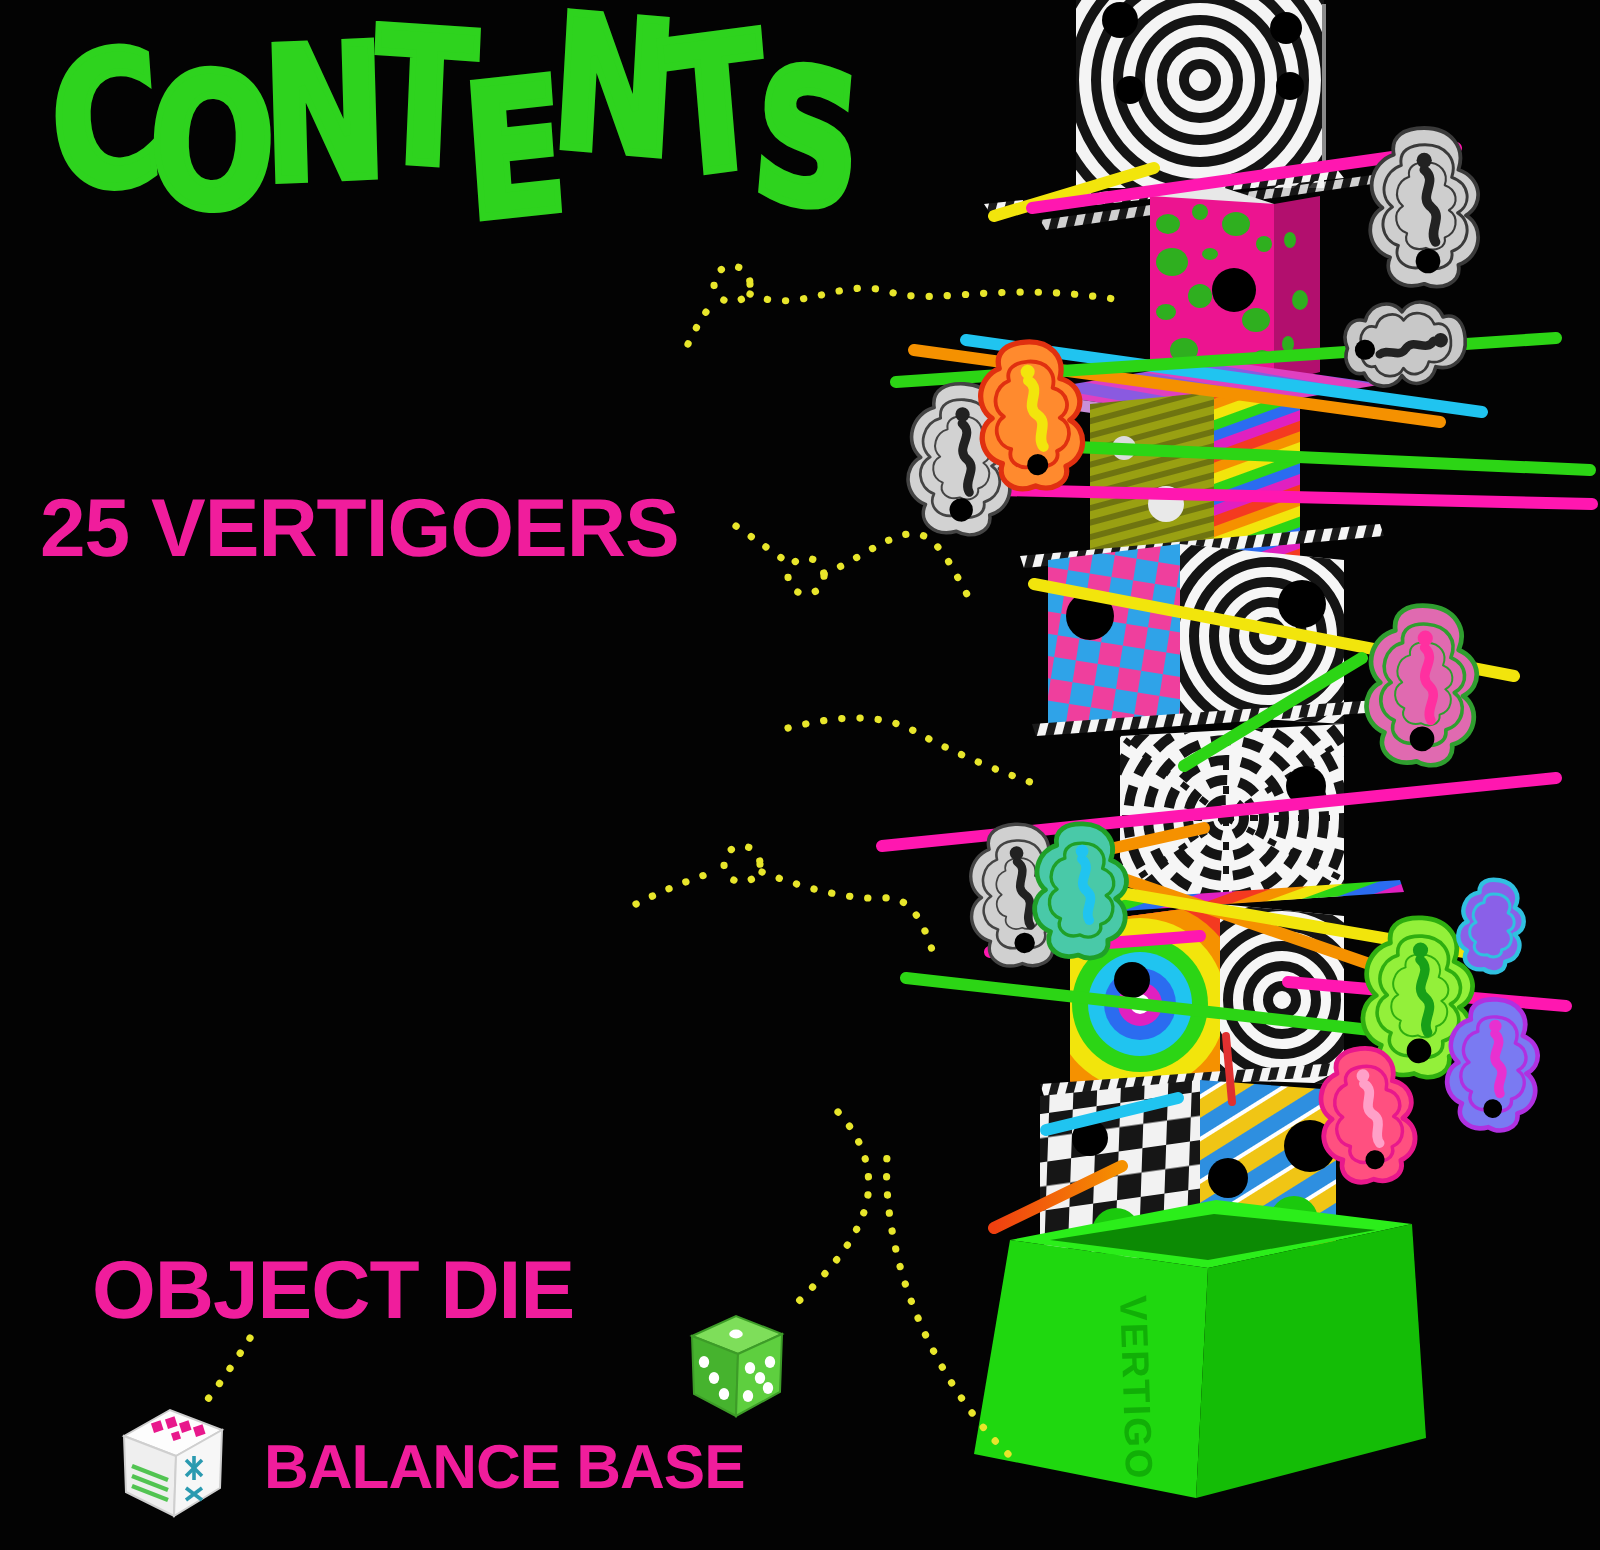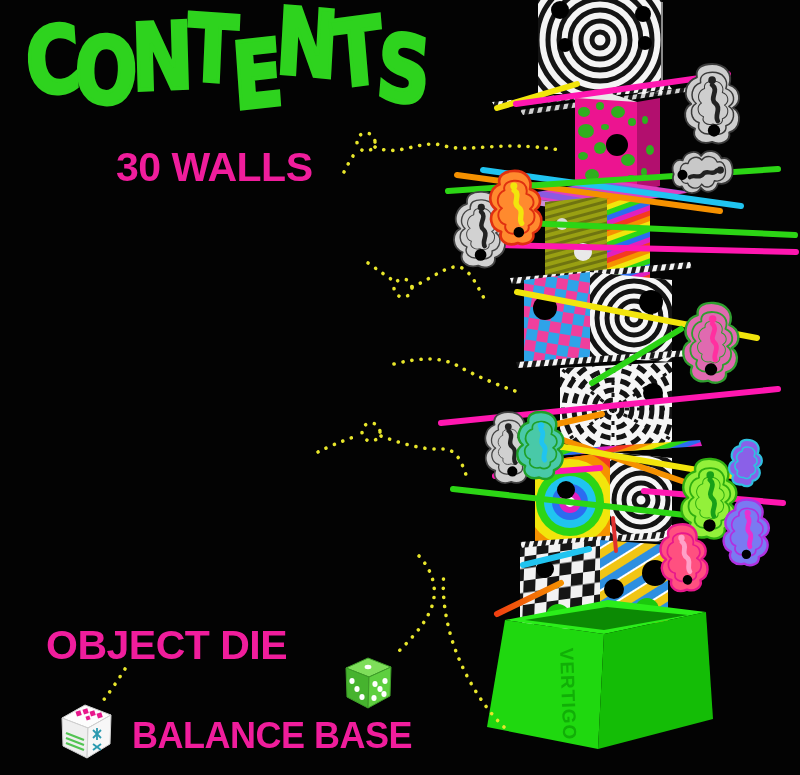--- a/index.html
+++ b/index.html
@@ -20,21 +20,21 @@
   .title .lt:nth-child(7){transform:translateY(6px) rotate(-6deg);}
   .title .lt:nth-child(8){transform:translateY(22px) rotate(6deg);}
   .item{position:absolute;color:#f01d9c;font-weight:bold;font-size:41px;
         letter-spacing:-.5px;white-space:nowrap;line-height:1;}
   .i-walls{left:116px;top:147px;}
   .i-vertigoers{left:20px;top:244px;}
   .i-ceilings{left:129px;top:344px;}
   .i-beams{left:84px;top:435px;}
   .i-numberdie{left:146px;top:531px;}
   .i-objectdie{left:46px;top:625px;}
-  .i-balancebase{left:132px;top:718px;font-size:36px;}
+  .i-balancebase{left:132px;top:718px;font-size:31px;}
 </style>
 </head>
 <body>
 
 <div class="stage">
 
 <svg class="art" width="800" height="775" viewBox="0 0 800 775">
   <defs>
     <pattern id="checkPB" width="22" height="22" patternUnits="userSpaceOnUse" patternTransform="rotate(9)">
       <rect width="22" height="22" fill="#ef3f9d"></rect>
@@ -412,17 +412,17 @@
       <path d="M381,436 C402,444 424,450 442,449 C456,448 462,462 467,478"></path>
     </g>
     <path d="M419,556 C432,570 438,588 432,606 C426,624 410,640 396,654"></path>
     <path d="M125,669 C118,680 110,692 102,702"></path>
     <path d="M504,727 C482,706 462,672 452,640 C444,614 442,590 444,572"></path>
   </g>
 </svg>
 
 <h1 class="title"><span class="lt">C</span><span class="lt">O</span><span class="lt">N</span><span class="lt">T</span><span class="lt">E</span><span class="lt">N</span><span class="lt">T</span><span class="lt">S</span></h1>
 
-<div class="item i-walls">30 WALLS</div>
+<div class="item i-vertigoers">25 VERTIGOERS</div>
 <div class="item i-objectdie">OBJECT DIE</div>
 <div class="item i-balancebase">BALANCE BASE</div>
 
 </div>
 
 </body></html>

